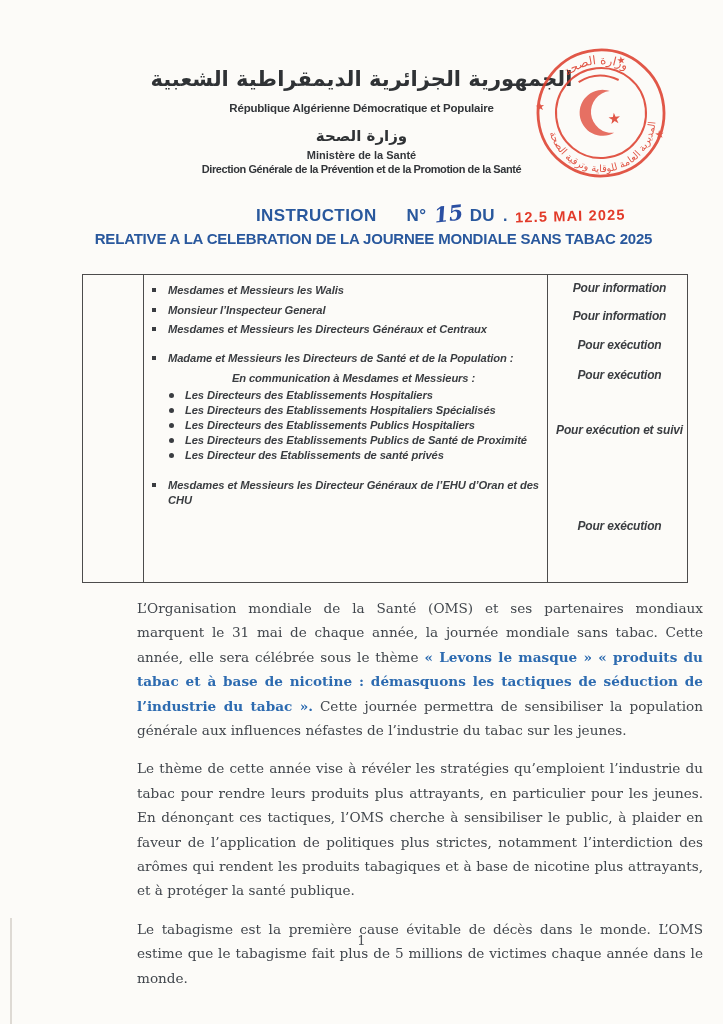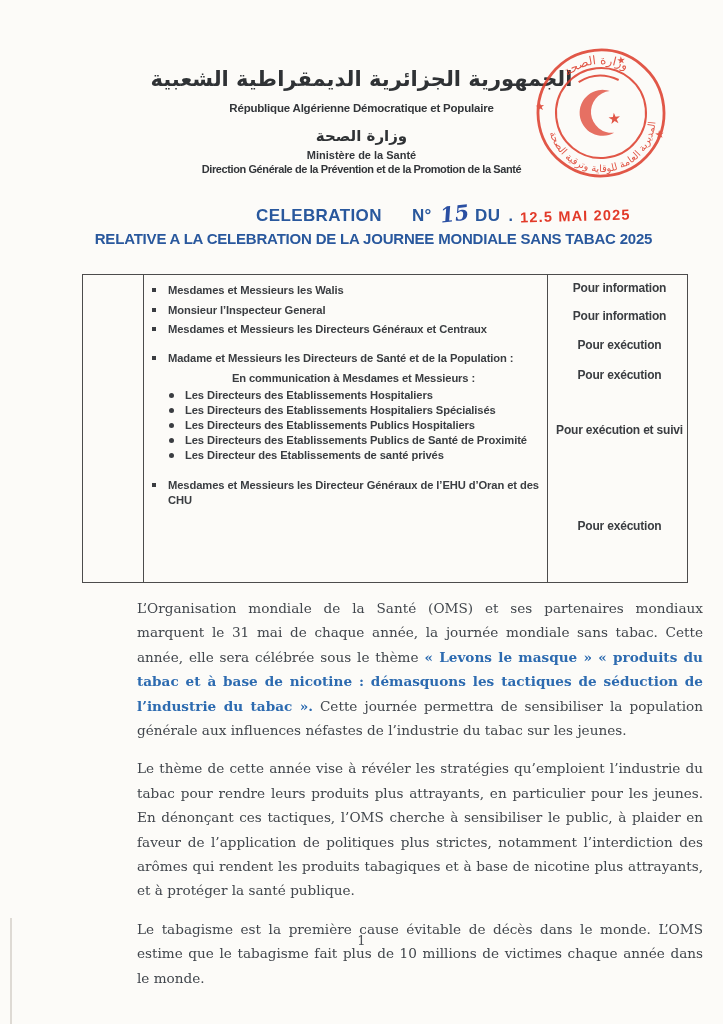--- a/index.html
+++ b/index.html
@@ -31,21 +31,21 @@
     transform:rotate(-7deg); margin:0 6px 0 2px; font-weight:bold;}
   .t-du{margin-right:8px;}
   .t-dot{color:#29589d; font-weight:bold; margin-right:7px;}
   .date-stamp{display:inline-block; color:#e23a29; font-weight:bold; font-size:14.5px;
     letter-spacing:1.2px; transform:rotate(-1.5deg); font-family:"Liberation Sans",sans-serif;}
   .title2{position:absolute; left:12px; top:230px; width:723px; text-align:center;
     color:#29589d; font-weight:bold; font-size:15px; letter-spacing:-0.2px;}
 
   
   .rtable{position:absolute; left:82px; top:274px; width:606px; height:309px;
-    border:1.6px solid #4c4c4c; box-sizing:border-box; color:#3a3d41;}
+    border:1.6px solid #4c4c4c; box-sizing:border-box; color:#3a3d41;font-style:italic;}
   .col-spacer{position:absolute; left:0; top:0; bottom:0; width:60px; border-right:1.4px solid #4c4c4c;}
   .col-actions{position:absolute; right:0; top:0; bottom:0; width:140px; border-left:1.4px solid #4c4c4c; box-sizing:border-box;text-align:center;}
   .action{position:absolute; left:8px; right:4px; font-weight:bold; font-size:12px;
     line-height:15px; letter-spacing:-0.2px;}
   .a0{top:6px;} .a1{top:34px;} .a2{top:63px;} .a3{top:93px;} .a4{top:148px;} .a5{top:244px;}
   .col-main{position:absolute; left:61px; right:140px; top:0; bottom:0; padding:8px 8px 0 24px;
     font-weight:bold; font-size:11.2px; line-height:15px; letter-spacing:-0.1px;}
   .itm{position:relative; text-align:justify; margin:0;}
   .itm::before{content:""; position:absolute; left:-16px; top:5px; width:4px; height:4px; background:#3a3d41;}
   .m1{margin-top:5px;} .m2{margin-top:4px;} .m3{margin-top:4px;} .m4{margin-top:14px;}
@@ -94,21 +94,21 @@
       <path d="M 88 56 A 23 23 0 1 0 88 98 A 18 18 0 1 1 88 56 Z" fill="#de4130" fill-opacity="0.85" stroke="none"></path>
       <text x="83" y="89" font-size="15" fill="#de4130" stroke="none">★</text>
       <path d="M 58 44 q 20 -10 40 2" stroke-width="2"></path>
       <text x="12" y="68" font-size="11" fill="#de4130" stroke="none">★</text>
       <text x="128" y="108" font-size="11" fill="#de4130" stroke="none">★</text>
       <text x="98" y="30" font-size="10" fill="#de4130" stroke="none">★</text>
     </g>
   </svg>
 
   <div class="title1">
-    <span class="t-blue t-label">CELEBRATION</span>
+    <span class="t-blue t-label">INSTRUCTION</span>
     <span class="t-blue t-no">N°</span>
     <span class="handwritten">15</span>
     <span class="t-blue t-du">DU</span>
     <span class="t-dot">.</span>
     <span class="date-stamp">12.5 MAI 2025</span>
   </div>
   <div class="title2">RELATIVE  A LA CELEBRATION DE LA JOURNEE MONDIALE SANS TABAC 2025</div>
 
   <div class="rtable">
     <div class="col-spacer"></div>
@@ -133,17 +133,17 @@
       <div class="action a2">Pour exécution</div>
       <div class="action a3">Pour exécution</div>
       <div class="action a4">Pour exécution et suivi</div>
       <div class="action a5">Pour exécution</div>
     </div>
   </div>
 
   <div class="body-text">
     <p><span>L’Organisation mondiale de la Santé (OMS) et ses partenaires mondiaux marquent le 31 mai de chaque année, la journée mondiale sans tabac. Cette année, elle sera célébrée sous le thème </span><span class="hl">« Levons le masque » « produits du tabac et à base de nicotine : démasquons les tactiques de séduction de l’industrie du tabac ».</span><span> Cette journée permettra de sensibiliser la population générale aux influences néfastes de l’industrie du tabac sur les jeunes.</span></p>
     <p>Le thème de cette année vise à révéler les stratégies qu’emploient l’industrie du tabac pour rendre leurs produits plus attrayants, en particulier pour les jeunes. En dénonçant ces tactiques, l’OMS cherche à sensibiliser le public, à plaider en faveur de l’application de politiques plus strictes, notamment l’interdiction des arômes qui rendent les produits tabagiques et à base de nicotine plus attrayants, et à protéger la santé publique.</p>
-    <p class="p3">Le tabagisme est la première cause évitable de décès dans le monde. L’OMS estime que le tabagisme fait plus de 10 millions de victimes chaque année dans le monde.</p>
+    <p class="p3">Le tabagisme est la première cause évitable de décès dans le monde. L’OMS estime que le tabagisme fait plus de 5 millions de victimes chaque année dans le monde.</p>
   </div>
 
   <div class="page-number">1</div>
 </div>
 
 </body></html>

